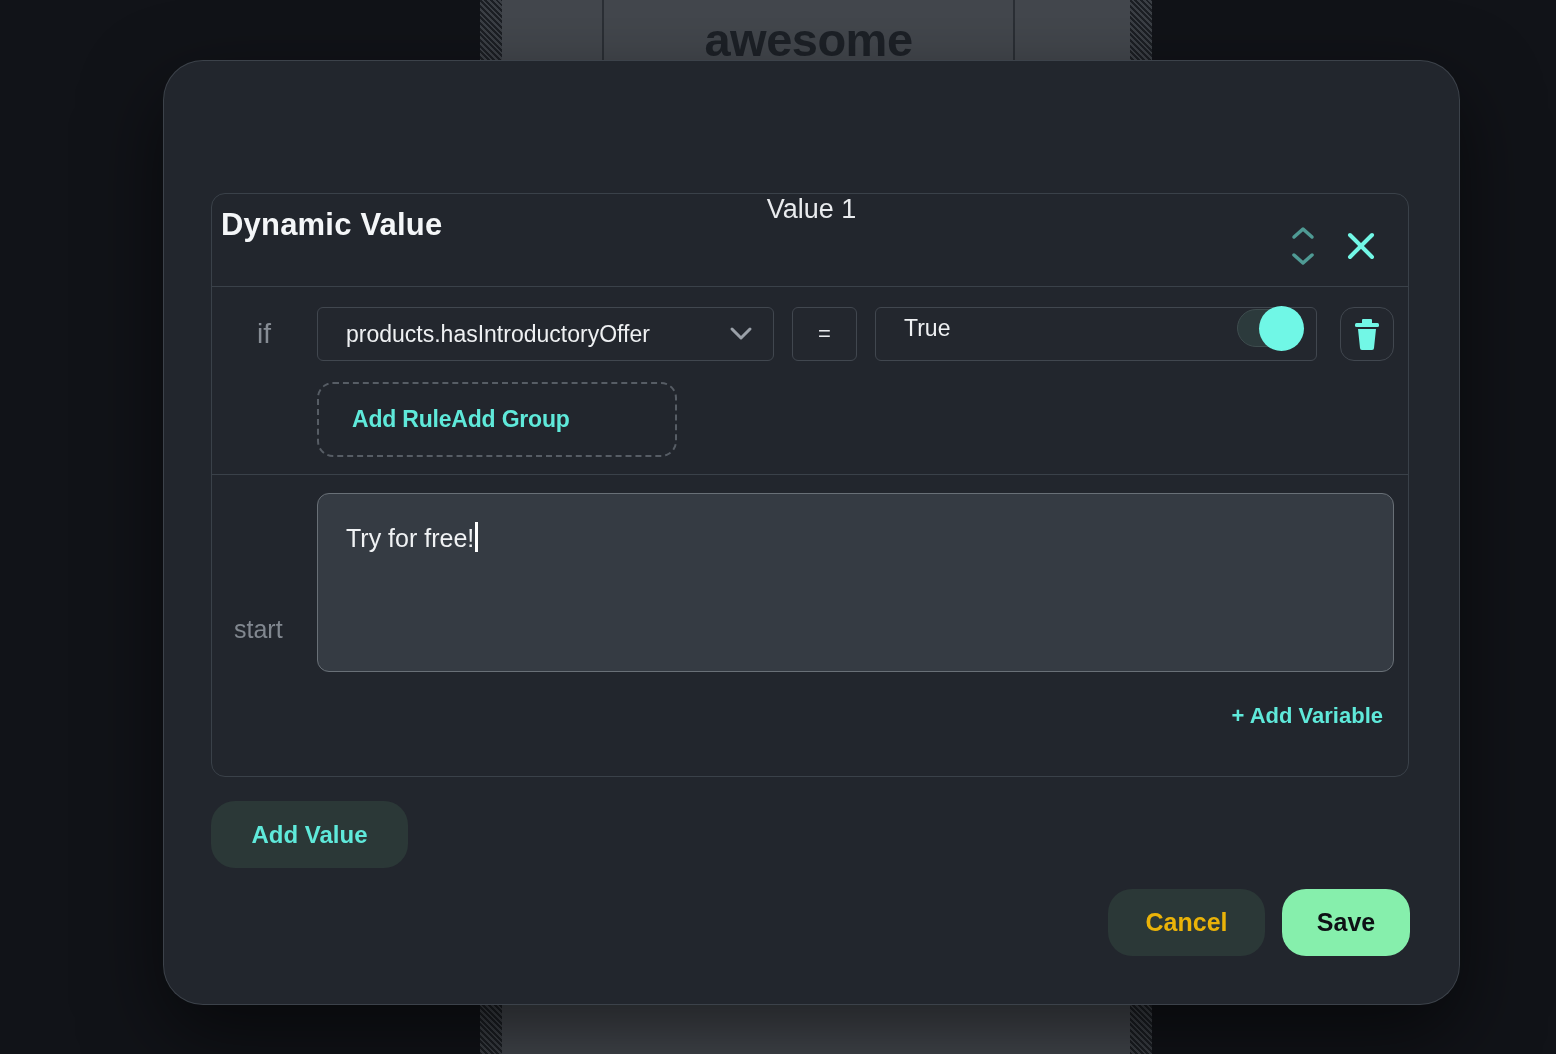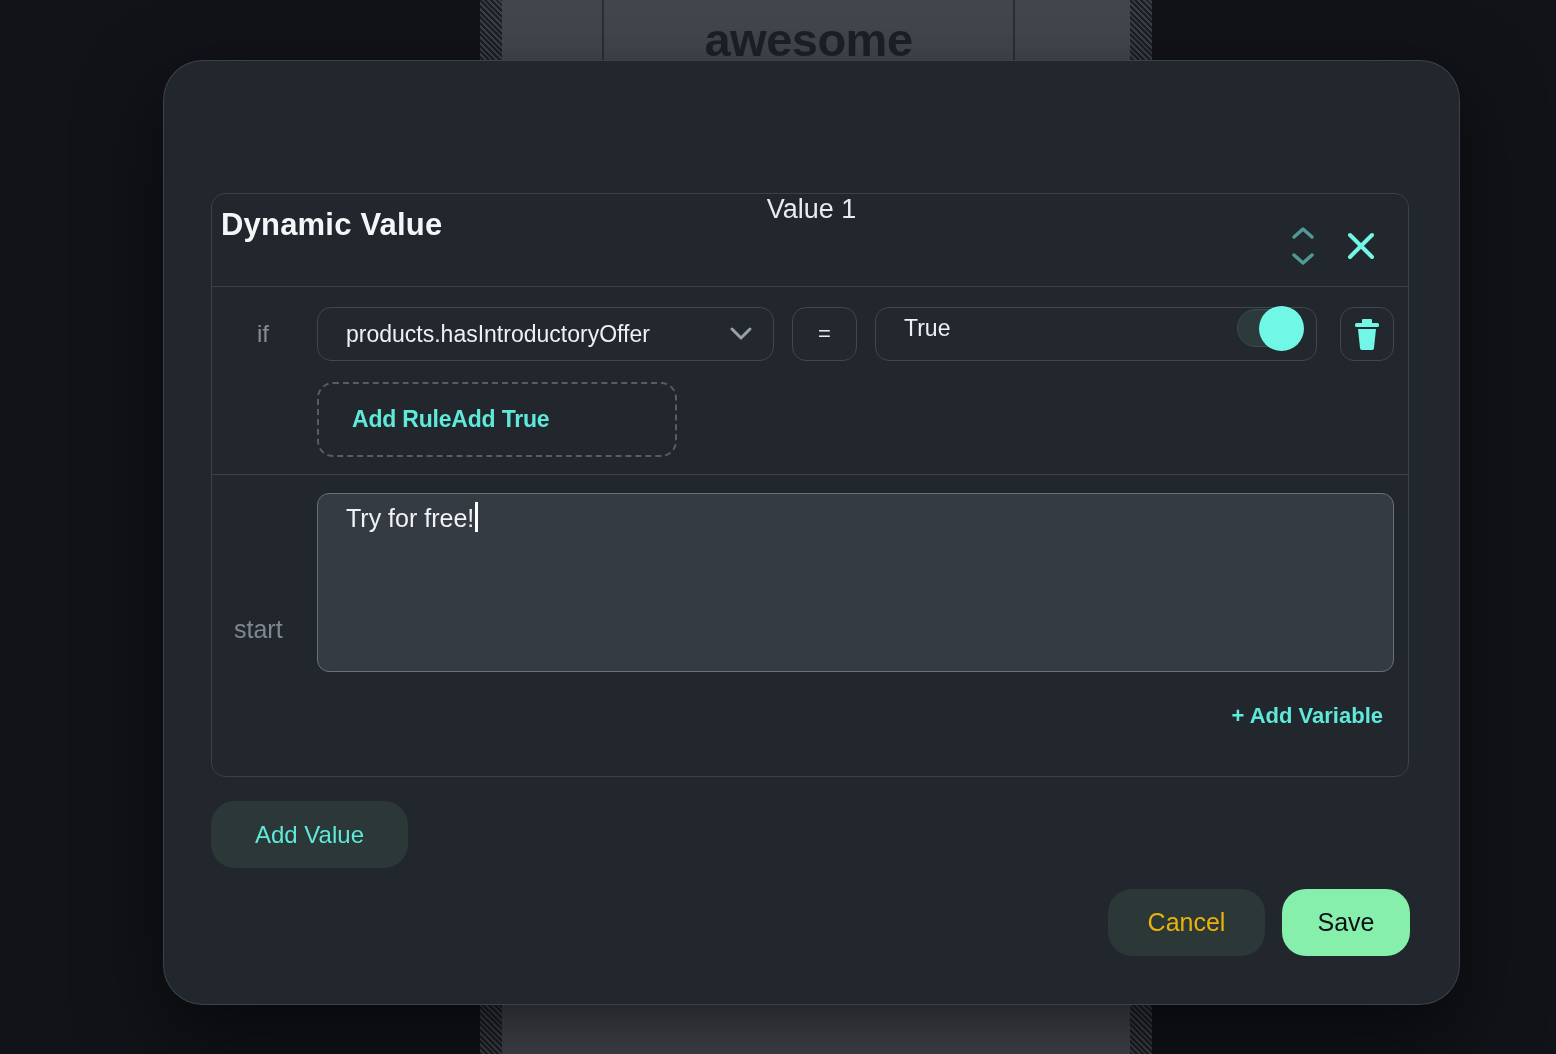--- a/index.html
+++ b/index.html
@@ -61,28 +61,28 @@
   }
   .card-title { font-size:27px; color:#e9ebee; font-weight:400; }
   .card-controls { margin-left:auto; display:flex; align-items:center; gap:30px; }
   .icon-btn { background:none; border:none; cursor:pointer; display:flex; align-items:center; justify-content:center; padding:0; }
 
   
   .if-section { position:relative; height:187px; }
   .if-label {
     position:absolute; left:45px; top:20px; height:54px;
     display:flex; align-items:center;
-    font-size:24px; color:#868c94;
+    font-size:28px; color:#868c94;
   }
   .cond-row {
     position:absolute; left:105px; top:20px; width:1077px;
     display:flex; align-items:center;
   }
   .field {
-    height:54px; border:1px solid #41474f; border-radius:14px;
+    height:54px; border:1px solid #41474f; border-radius:6px;
     display:flex; align-items:center; background:#23272e;
   }
   .dropdown { width:457px; padding:0 20px 0 28px; margin-right:18px; cursor:pointer; }
   .dropdown-text { font-size:23px; color:#eef0f2; }
   .dropdown .chev { margin-left:auto; }
   .eq-btn {
     width:65px; justify-content:center; margin-right:18px;
     font-size:22px; color:#e8eaed; cursor:pointer;
   }
   .value-field { width:442px; padding:0 13px 12px 28px; margin-right:23px; }
@@ -118,38 +118,38 @@
 
   
   .then-section { position:relative; height:304px; border-top:1px solid #3a4149; }
   .then-label {
     position:absolute; left:22px; top:140px;
     font-size:25px; color:#81878f; font-weight:500;
   }
   .result-textarea {
     position:absolute; left:105px; top:18px; width:1077px; height:179px;
     background:#353b43; border:1px solid #697077; border-radius:12px;
-    padding:8px 28px;
+    padding:28px 28px;
     font-size:25px; color:#f0f2f4; line-height:32px;
     cursor:text;
   }
   .caret {
     display:inline-block; width:3px; height:30px;
     background:#ffffff; vertical-align:text-bottom; margin-left:1px;
   }
   .add-variable {
     position:absolute; right:25px; top:228px;
     font-size:22px; font-weight:700; color:#5fe9da;
     background:none; border:none; cursor:pointer;
   }
 
   
   .btn {
     position:absolute; border:none; border-radius:24px; cursor:pointer;
-    font-family:"Liberation Sans", sans-serif; font-weight:400;
+    font-family:"Liberation Sans", sans-serif; font-weight:700;
     display:flex; align-items:center; justify-content:center;
   }
   .add-value-btn {
     left:47px; top:740px; width:197px; height:67px;
     background:#2b3837; color:#5fe9da; font-size:24px;
   }
   .cancel-btn {
     left:944px; top:828px; width:157px; height:67px;
     background:#2b3837; color:#eab308; font-size:25px;
   }
@@ -228,21 +228,21 @@
               <rect x="10" y="1" width="10" height="5" rx="1" fill="#72f7e6"></rect>
               <rect x="3" y="5" width="24" height="4" rx="1.5" fill="#72f7e6"></rect>
               <path d="M6 11 h18 l-2 19 a2 2 0 0 1 -2 2 h-10 a2 2 0 0 1 -2 -2 z" fill="#72f7e6"></path>
             </svg>
           </span>
         </button>
       </div>
 
       <div class="add-box">
         <button class="teal-link">Add Rule</button>
-        <button class="teal-link">Add True</button>
+        <button class="teal-link">Add Group</button>
       </div>
     </div>
 
     <div class="then-section">
       <div class="then-label">start</div>
 
       <div class="result-textarea">
         <span>Try for free!</span><span class="caret"></span>
       </div>
 

